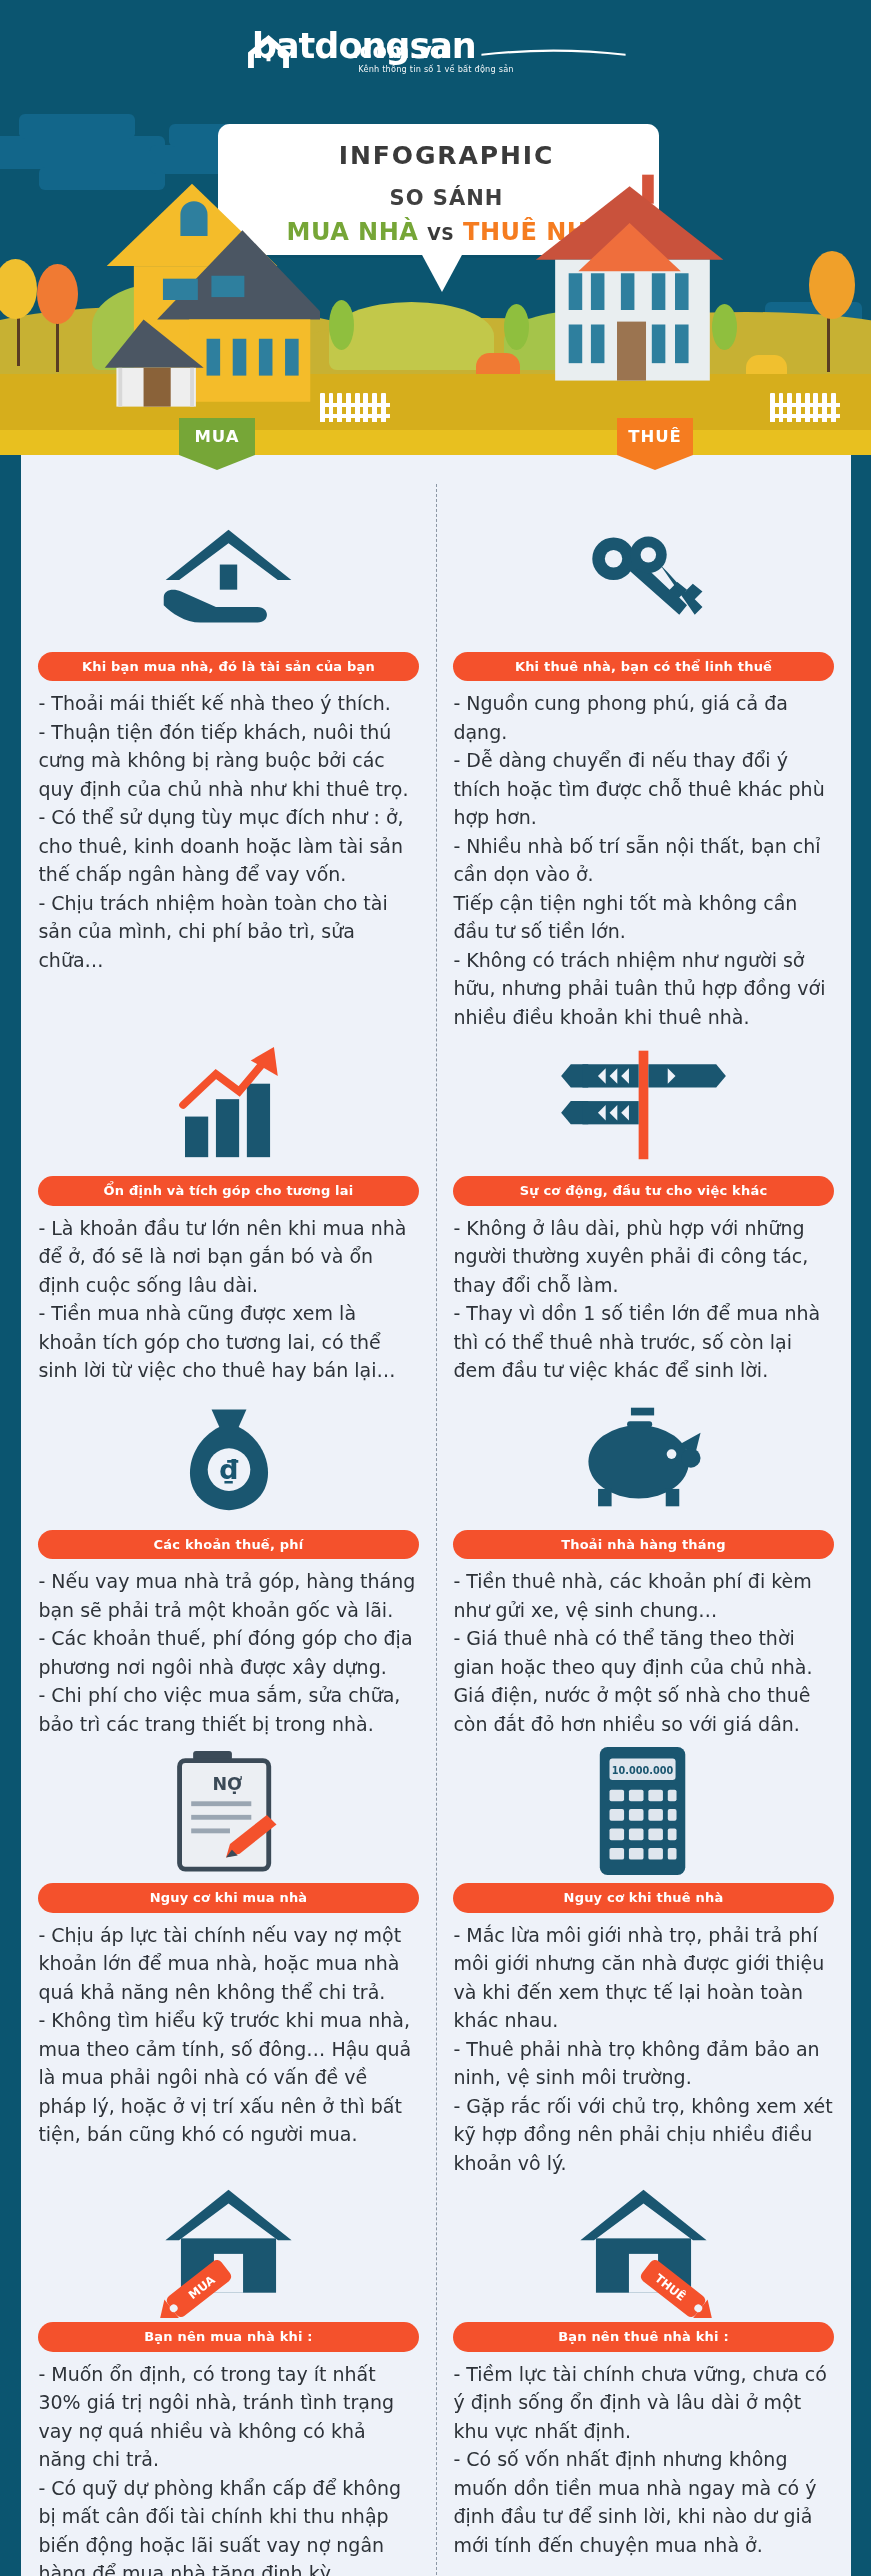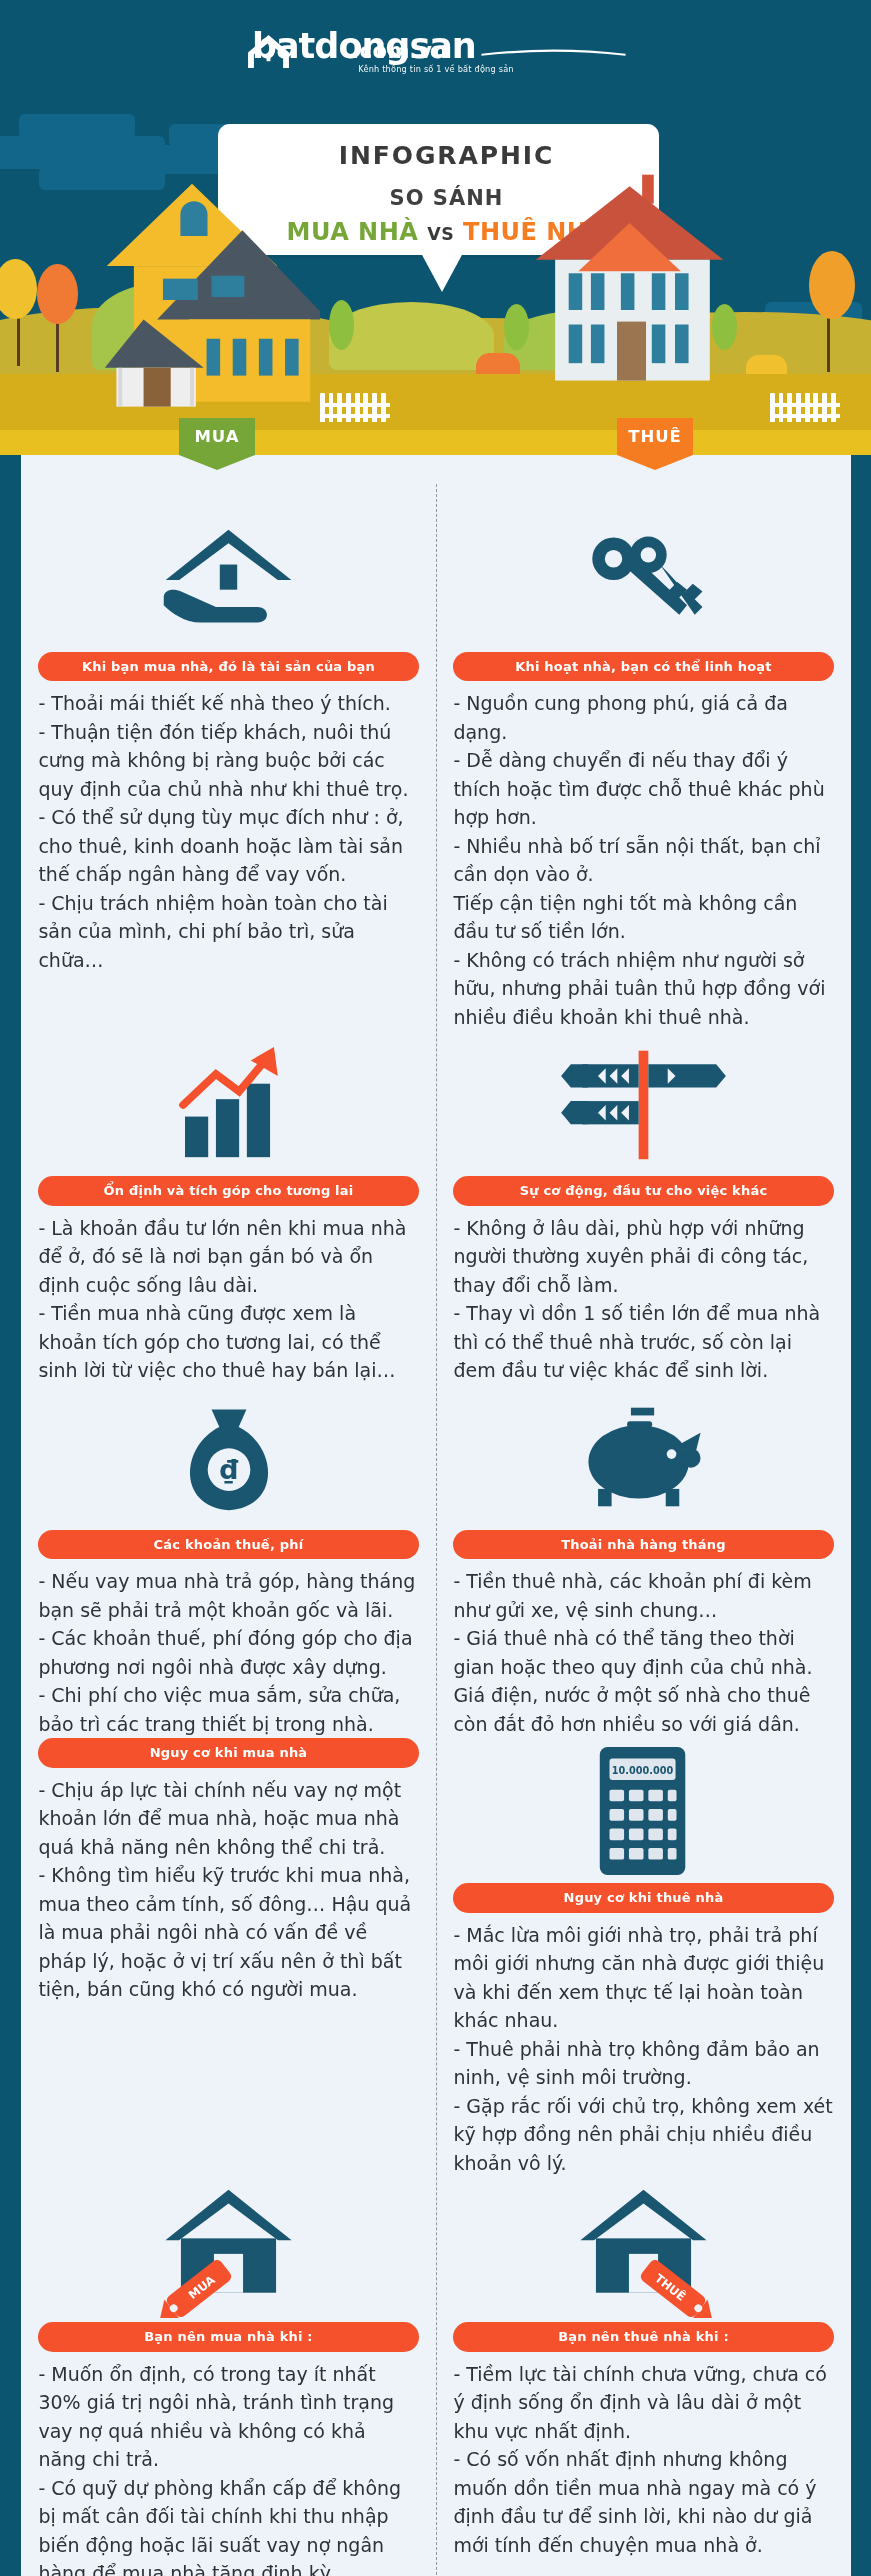--- a/index.html
+++ b/index.html
@@ -291,21 +291,21 @@
             <g fill="#1a5670">
               <circle cx="44" cy="38" r="22"></circle>
               <circle cx="44" cy="38" r="9" fill="#eef2f9"></circle>
               <path d="M58 48 L112 96 L120 86 L112 78 L120 70 L110 62 L102 70 L68 38 Z"></path>
               <circle cx="80" cy="34" r="19"></circle>
               <circle cx="80" cy="34" r="8" fill="#eef2f9"></circle>
               <path d="M92 44 L128 96 L136 88 L128 80 L136 72 L126 64 L118 72 L100 52 Z"></path>
             </g>
           </svg>
         </div>
-        <div class="pill">Khi hoạt nhà, bạn có thể linh hoạt</div>
+        <div class="pill">Khi thuê nhà, bạn có thể linh thuế</div>
         <div class="body-text">- Nguồn cung phong phú, giá cả đa dạng.
 - Dễ dàng chuyển đi nếu thay đổi ý thích hoặc tìm được chỗ thuê khác phù hợp hơn.
 - Nhiều nhà bố trí sẵn nội thất, bạn chỉ cần dọn vào ở.
 Tiếp cận tiện nghi tốt mà không cần đầu tư số tiền lớn.
 - Không có trách nhiệm như người sở hữu, nhưng phải tuân thủ hợp đồng với nhiều điều khoản khi thuê nhà.</div>
       </div>
     </div>
 
     <div class="sect">
       <div class="col">
@@ -379,20 +379,34 @@
           </svg>
         </div>
         <div class="pill">Thoải nhà hàng tháng</div>
         <div class="body-text">- Tiền thuê nhà, các khoản phí đi kèm như gửi xe, vệ sinh chung…
 - Giá thuê nhà có thể tăng theo thời gian hoặc theo quy định của chủ nhà. Giá điện, nước ở một số nhà cho thuê còn đắt đỏ hơn nhiều so với giá dân.</div>
       </div>
     </div>
 
     <div class="sect">
       <div class="col">
+        <div class="illu">
+          <svg width="126" height="136" viewBox="0 0 130 140">
+            <rect x="28" y="8" width="40" height="10" rx="3" fill="#3b4a57"></rect>
+            <rect x="14" y="18" width="92" height="112" rx="6" fill="#eceff3" stroke="#3b4a57" stroke-width="5"></rect>
+            <text x="48" y="48" font-size="18" font-weight="800" fill="#3b4a57" font-family="'DejaVu Sans',sans-serif">NỢ</text>
+            <g fill="#9aa6b2">
+              <rect x="26" y="60" width="62" height="5"></rect>
+              <rect x="26" y="74" width="62" height="5"></rect>
+              <rect x="26" y="88" width="40" height="5"></rect>
+            </g>
+            <path d="M66 104 L104 74 L114 84 L76 114 L62 118 Z" fill="#f4512c"></path>
+            <polygon points="62,118 68,110 74,116" fill="#3b4a57"></polygon>
+          </svg>
+        </div>
         <div class="pill">Nguy cơ khi mua nhà</div>
         <div class="body-text">- Chịu áp lực tài chính nếu vay nợ một khoản lớn để mua nhà, hoặc mua nhà quá khả năng nên không thể chi trả.
 - Không tìm hiểu kỹ trước khi mua nhà, mua theo cảm tính, số đông… Hậu quả là mua phải ngôi nhà có vấn đề về pháp lý, hoặc ở vị trí xấu nên ở thì bất tiện, bán cũng khó có người mua.</div>
       </div>
       <div class="col">
         <div class="illu">
           <svg width="107" height="136" viewBox="0 0 110 140">
             <rect x="10" y="4" width="88" height="132" rx="8" fill="#1a5670"></rect>
             <rect x="20" y="16" width="68" height="22" rx="3" fill="#dfe6ee"></rect>
             <text x="54" y="32" font-size="10" font-weight="700" fill="#1a5670" text-anchor="middle" font-family="'DejaVu Sans',sans-serif">10.000.000</text>

